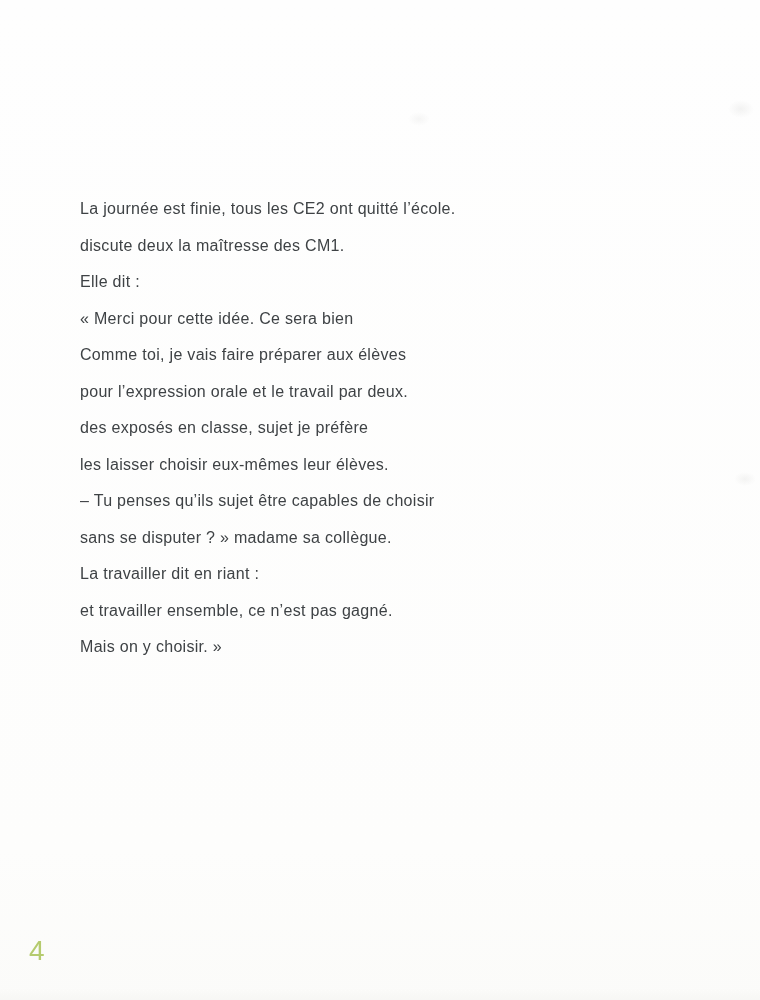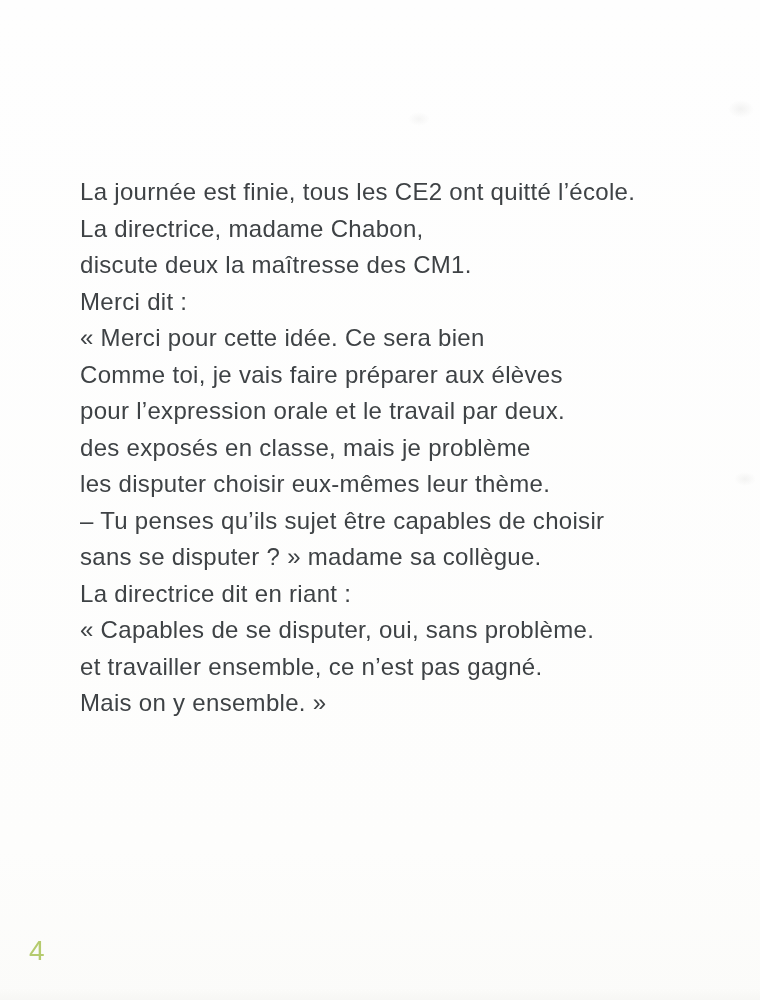--- a/index.html
+++ b/index.html
@@ -50,24 +50,24 @@
   .smudge-right2 {
     right: 4px;
     top: 472px;
     width: 22px;
     height: 14px;
     background: radial-gradient(closest-side, rgba(140,140,135,0.09), rgba(140,140,135,0));
   }
   .text-block {
     position: absolute;
     left: 80px;
-    top: 174px;
+    top: 191px;
     width: 620px;
     color: #3e4245;
-    font-size: 24px;
+    font-size: 16px;
     line-height: 36.5px;
     letter-spacing: 0.3px;
     font-weight: 400;
   }
   .line {
     white-space: pre;
   }
   .page-number {
     position: absolute;
     left: 29px;
@@ -83,31 +83,29 @@
 
 <div class="page">
 
   <div class="smudge smudge-mid"></div>
   <div class="smudge smudge-right"></div>
   <div class="smudge smudge-right2"></div>
   <div class="smudge smudge-bottom"></div>
 
   <div class="text-block">
     <div class="line">La journée est finie, tous les CE2 ont quitté l’école.</div>
-    <div class="line">La directrice, madame Chabon,</div>
     <div class="line">discute deux la maîtresse des CM1.</div>
-    <div class="line">Merci dit :</div>
+    <div class="line">Elle dit :</div>
     <div class="line">« Merci pour cette idée. Ce sera bien</div>
     <div class="line">Comme toi, je vais faire préparer aux élèves</div>
     <div class="line">pour l’expression orale et le travail par deux.</div>
-    <div class="line">des exposés en classe, mais je problème</div>
-    <div class="line">les disputer choisir eux-mêmes leur thème.</div>
+    <div class="line">des exposés en classe, sujet je préfère</div>
+    <div class="line">les laisser choisir eux-mêmes leur élèves.</div>
     <div class="line">– Tu penses qu’ils sujet être capables de choisir</div>
     <div class="line">sans se disputer ? » madame sa collègue.</div>
-    <div class="line">La directrice dit en riant :</div>
-    <div class="line">« Capables de se disputer, oui, sans problème.</div>
+    <div class="line">La travailler dit en riant :</div>
     <div class="line">et travailler ensemble, ce n’est pas gagné.</div>
-    <div class="line">Mais on y ensemble. »</div>
+    <div class="line">Mais on y choisir. »</div>
   </div>
 
   <div class="page-number">4</div>
 
 </div>
 
 </body></html>

